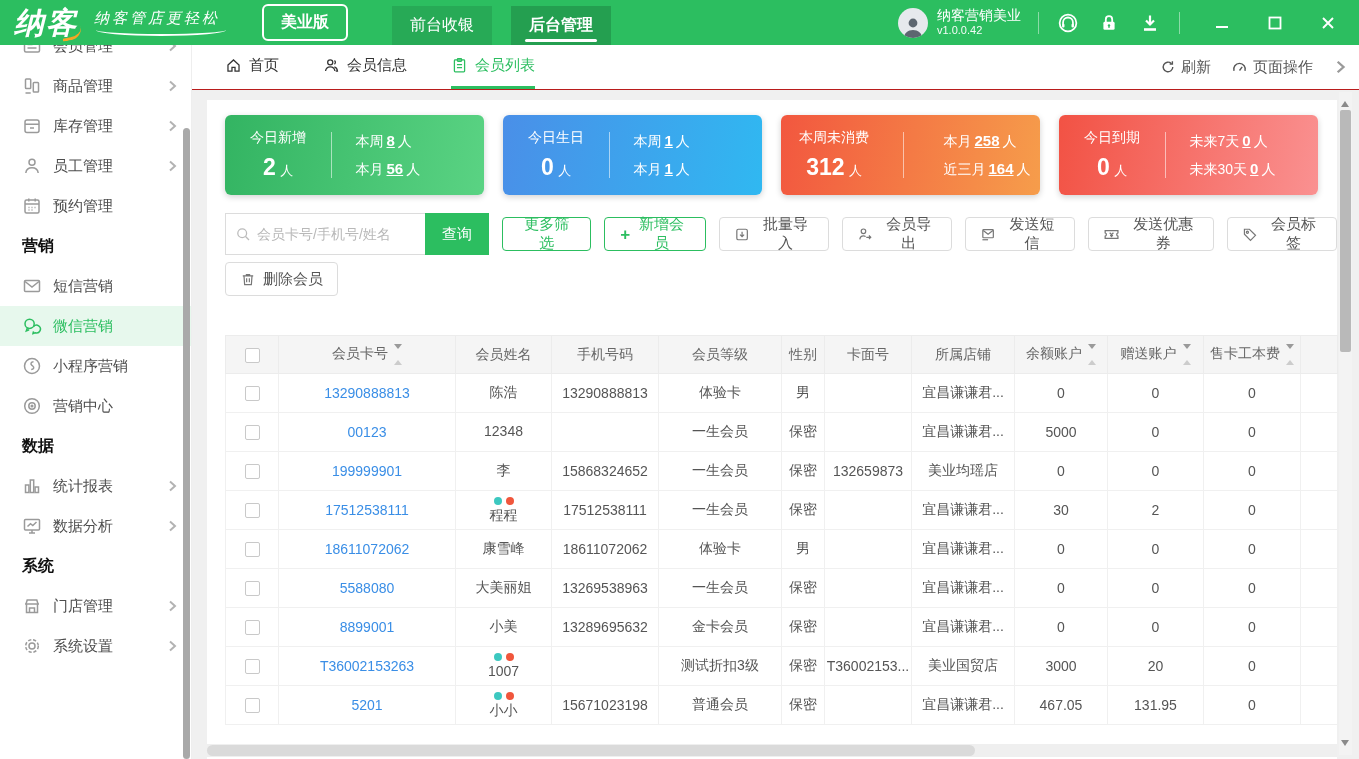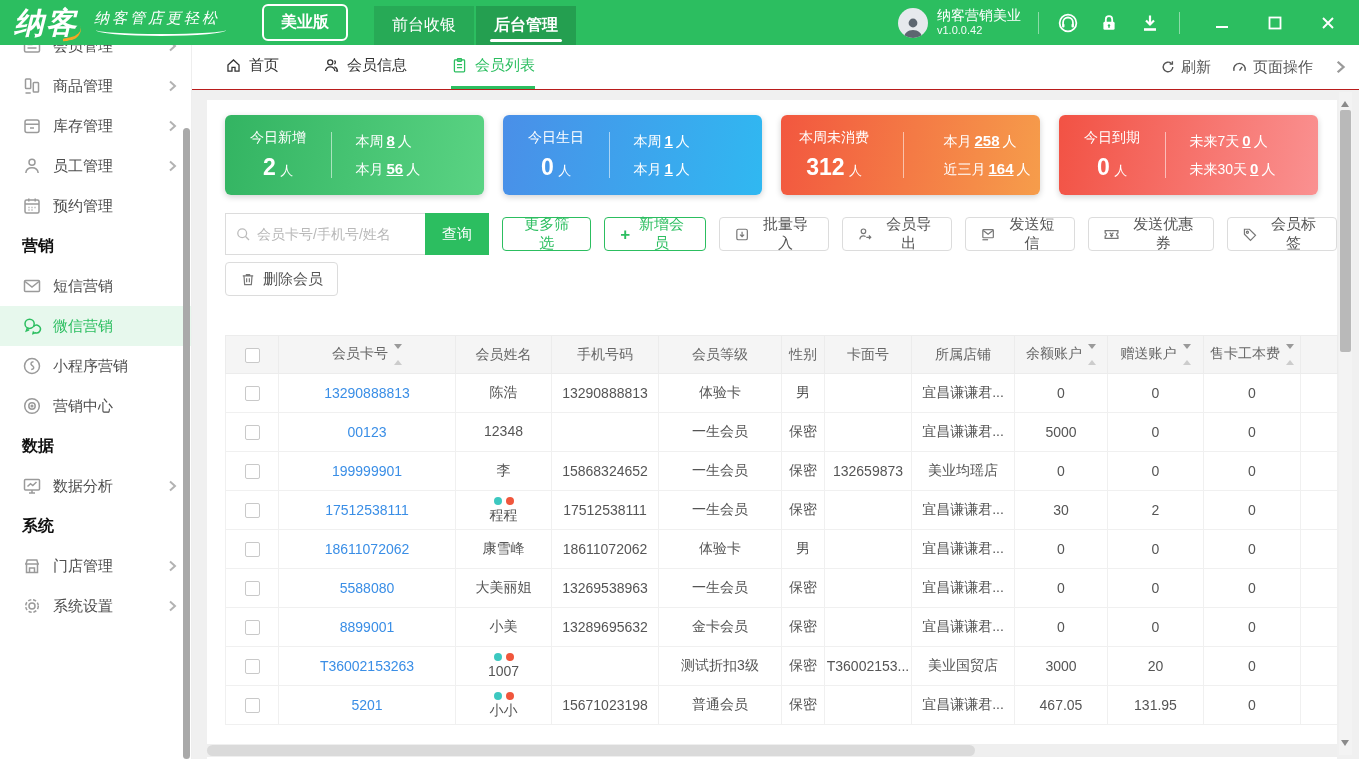--- a/index.html
+++ b/index.html
@@ -10,21 +10,21 @@
   .titlebar { height:45px; background:#2cbe60; display:flex; align-items:center;
     color:#fff; padding-left:14px; position:relative; }
   .logo { font-size:30px; font-weight:bold; font-style:italic; letter-spacing:2px; position:relative; line-height:1; }
   .logo::after { content:''; position:absolute; right:-4px; bottom:-2px; width:20px; height:9px;
     border-bottom:3px solid #f5a623; border-radius:0 0 14px 0; transform:rotate(-10deg); }
   .tagline { font-style:italic; font-size:15px; margin-left:16px; position:relative; padding-bottom:8px; letter-spacing:3px; }
   .tagline::after { content:''; position:absolute; left:2px; right:-6px; bottom:0; height:10px;
     border-bottom:2px solid #fff; border-radius:50%; }
   .edition-btn { margin-left:42px; border:2px solid #fff; border-radius:6px; padding:6px 17px;
     font-size:16px; font-weight:bold; background:transparent; color:#fff; cursor:pointer; }
-  .tb-tabs { display:flex; align-self:flex-end; margin-left:26px; height:39px; gap:2px; }
+  .tb-tabs { display:flex; align-self:flex-end; margin-left:44px; height:39px; gap:19px; }
   .tb-tab { width:100px; display:flex; align-items:center; justify-content:center;
     font-size:16px; background:rgba(0,0,0,0.10); position:relative; cursor:pointer; color:#fff; }
   .tb-tab.active { background:rgba(0,0,0,0.16); font-weight:bold; }
   .tb-tab.active::after { content:''; position:absolute; bottom:3px; left:14px; right:14px;
     height:3px; background:#fff; border-radius:2px; }
   .tb-right { margin-left:auto; display:flex; align-items:center; gap:17px; padding-right:20px; }
   .avatar { width:30px; height:30px; border-radius:50%; background:#e6e9ed; display:flex;
     align-items:flex-end; justify-content:center; overflow:hidden; }
   .user-meta { line-height:1.25; }
   .user-name { font-size:14px; }
@@ -309,20 +309,35 @@
       <span class="s-icon">
         <svg width="20" height="20" viewBox="0 0 20 20" fill="none" stroke="currentColor" stroke-width="1.5">
             <circle cx="10" cy="10" r="7.3"></circle>
             <circle cx="10" cy="10" r="3.2"></circle>
             <circle cx="10" cy="10" r="0.8" fill="currentColor"></circle>
           </svg>
       </span>
       <span class="s-label">营销中心</span>
     </div>
     <div class="side-section">数据</div>
+    <div class="side-item">
+      <span class="s-icon">
+        <svg width="20" height="20" viewBox="0 0 20 20" fill="none" stroke="currentColor" stroke-width="1.5">
+            <rect x="3.5" y="9" width="3.4" height="7.5"></rect>
+            <rect x="8.3" y="4" width="3.4" height="12.5"></rect>
+            <rect x="13.1" y="11" width="3.4" height="5.5"></rect>
+          </svg>
+      </span>
+      <span class="s-label">统计报表</span>
+      <span class="s-chev">
+        <svg width="12" height="12" viewBox="0 0 12 12" fill="none" stroke="currentColor" stroke-width="2">
+            <path d="M4 1.5L9 6l-5 4.5"></path>
+          </svg>
+      </span>
+    </div>
     <div class="side-item">
       <span class="s-icon">
         <svg width="20" height="20" viewBox="0 0 20 20" fill="none" stroke="currentColor" stroke-width="1.5">
             <rect x="2.5" y="3.5" width="15" height="10.5" rx="1"></rect>
             <path d="M7 17h6M10 14v3"></path>
             <path d="M5.5 10.5l3-2.8 2.3 1.8 3.7-3.5"></path>
           </svg>
       </span>
       <span class="s-label">数据分析</span>
       <span class="s-chev">

